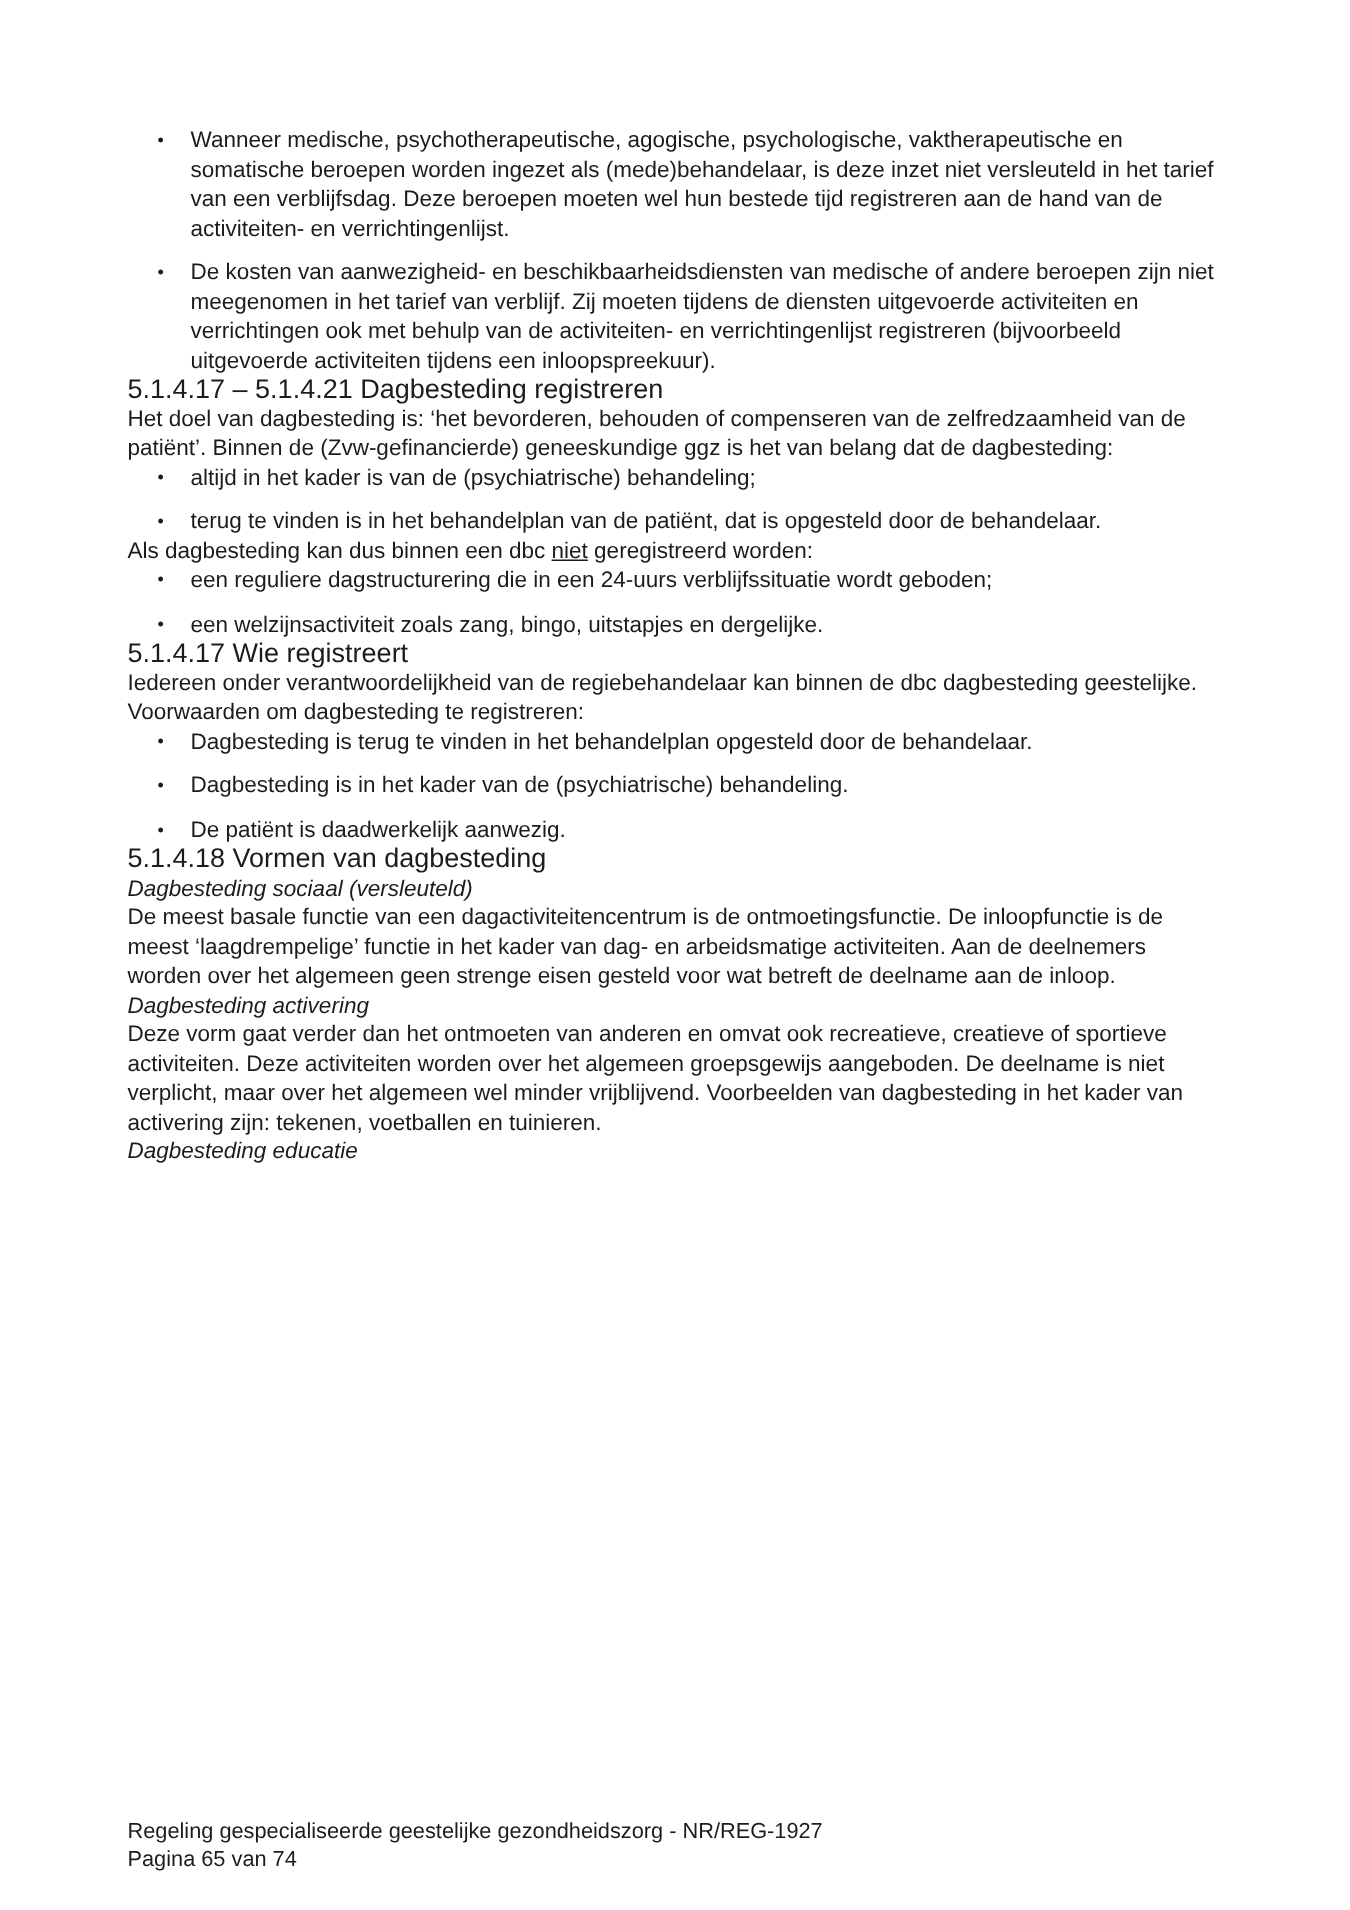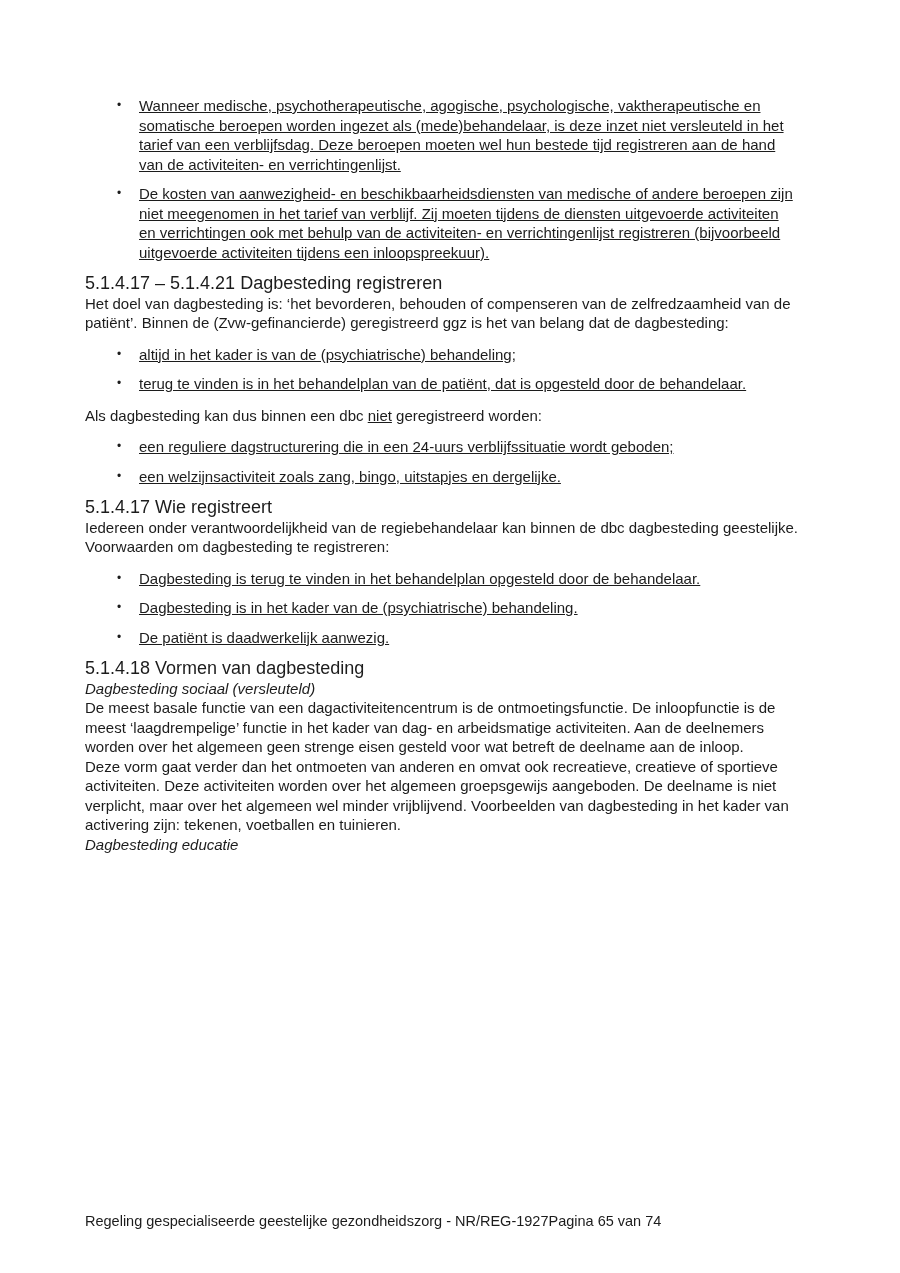--- a/index.html
+++ b/index.html
@@ -16,23 +16,22 @@
     font-family: "Liberation Sans", sans-serif;
     color: #1c1c1c;
   }
   .content {
     padding: 84px 85px 0 85px;
     font-size: 15px;
     line-height: 19.5px;
   }
   ul.bullets {
     list-style: none;
-    margin: 12px;
+    margin: 0;
     padding: 0;
-    text-decoration: underline;
   }
   ul.bullets li {
     position: relative;
     padding-left: 42px;
     padding-right: 4px;
     margin: 0 0 10px 0;
   }
   ul.bullets li:last-child {
     margin-bottom: 0;
   }
@@ -76,40 +75,41 @@
   .mt-sub2 { margin-top: 38px; }
   .mt-p4   { margin-top: 9px; }
   .mt-sub3 { margin-top: 40px; }
 
   footer.page-footer {
     position: absolute;
     left: 85px;
     right: 85px;
     top: 1212px;
     display: flex;
-    justify-content: flex-start;
+    justify-content: flex-end;
     font-size: 14.5px;
     line-height: 19px;
     color: #1c1c1c;
+    flex-direction: column;
   }
 </style>
 </head>
 <body>
 
 <div class="page">
   <main class="content">
 
     <ul class="bullets">
       <li>Wanneer medische, psychotherapeutische, agogische, psychologische, vaktherapeutische en somatische beroepen worden ingezet als (mede)behandelaar, is deze inzet niet versleuteld in het tarief van een verblijfsdag. Deze beroepen moeten wel hun bestede tijd registreren aan de hand van de activiteiten- en verrichtingenlijst.</li>
       <li>De kosten van aanwezigheid- en beschikbaarheidsdiensten van medische of andere beroepen zijn niet meegenomen in het tarief van verblijf. Zij moeten tijdens de diensten uitgevoerde activiteiten en verrichtingen ook met behulp van de activiteiten- en verrichtingenlijst registreren (bijvoorbeeld uitgevoerde activiteiten tijdens een inloopspreekuur).</li>
     </ul>
 
     <h2 class="sec mt-h1">5.1.4.17 – 5.1.4.21 Dagbesteding registreren</h2>
 
-    <p class="para mt-p1">Het doel van dagbesteding is: ‘het bevorderen, behouden of compenseren van de zelfredzaamheid van de patiënt’. Binnen de (Zvw-gefinancierde) geregistreerd ggz is het van belang dat de dagbesteding:</p>
+    <p class="para mt-p1">Het doel van dagbesteding is: ‘het bevorderen, behouden of compenseren van de zelfredzaamheid van de patiënt’. Binnen de (Zvw-gefinancierde) geneeskundige ggz is het van belang dat de dagbesteding:</p>
 
     <ul class="bullets mt-ul2">
       <li>altijd in het kader is van de (psychiatrische) behandeling;</li>
       <li>terug te vinden is in het behandelplan van de patiënt, dat is opgesteld door de behandelaar.</li>
     </ul>
 
     <p class="para mt-niet"><span>Als dagbesteding kan dus binnen een dbc </span><span class="u">niet</span><span> geregistreerd worden:</span></p>
 
     <ul class="bullets mt-ul3">
       <li>een reguliere dagstructurering die in een 24-uurs verblijfssituatie wordt geboden;</li>
@@ -124,20 +124,21 @@
       <li>Dagbesteding is terug te vinden in het behandelplan opgesteld door de behandelaar.</li>
       <li>Dagbesteding is in het kader van de (psychiatrische) behandeling.</li>
       <li>De patiënt is daadwerkelijk aanwezig.</li>
     </ul>
 
     <h2 class="sec mt-h3">5.1.4.18 Vormen van dagbesteding</h2>
 
     <h3 class="sub mt-sub1">Dagbesteding sociaal (versleuteld)</h3>
     <p class="para mt-p3">De meest basale functie van een dagactiviteitencentrum is de ontmoetingsfunctie. De inloopfunctie is de meest ‘laagdrempelige’ functie in het kader van dag- en arbeidsmatige activiteiten. Aan de deelnemers worden over het algemeen geen strenge eisen gesteld voor wat betreft de deelname aan de inloop.</p>
 
+    <h3 class="sub mt-sub2">Dagbesteding activering</h3>
     <p class="para mt-p4">Deze vorm gaat verder dan het ontmoeten van anderen en omvat ook recreatieve, creatieve of sportieve activiteiten. Deze activiteiten worden over het algemeen groepsgewijs aangeboden. De deelname is niet verplicht, maar over het algemeen wel minder vrijblijvend. Voorbeelden van dagbesteding in het kader van activering zijn: tekenen, voetballen en tuinieren.</p>
 
     <h3 class="sub mt-sub3">Dagbesteding educatie</h3>
 
   </main>
 
   <footer class="page-footer">
     <span>Regeling gespecialiseerde geestelijke gezondheidszorg - NR/REG-1927</span>
     <span>Pagina 65 van 74</span>
   </footer>

